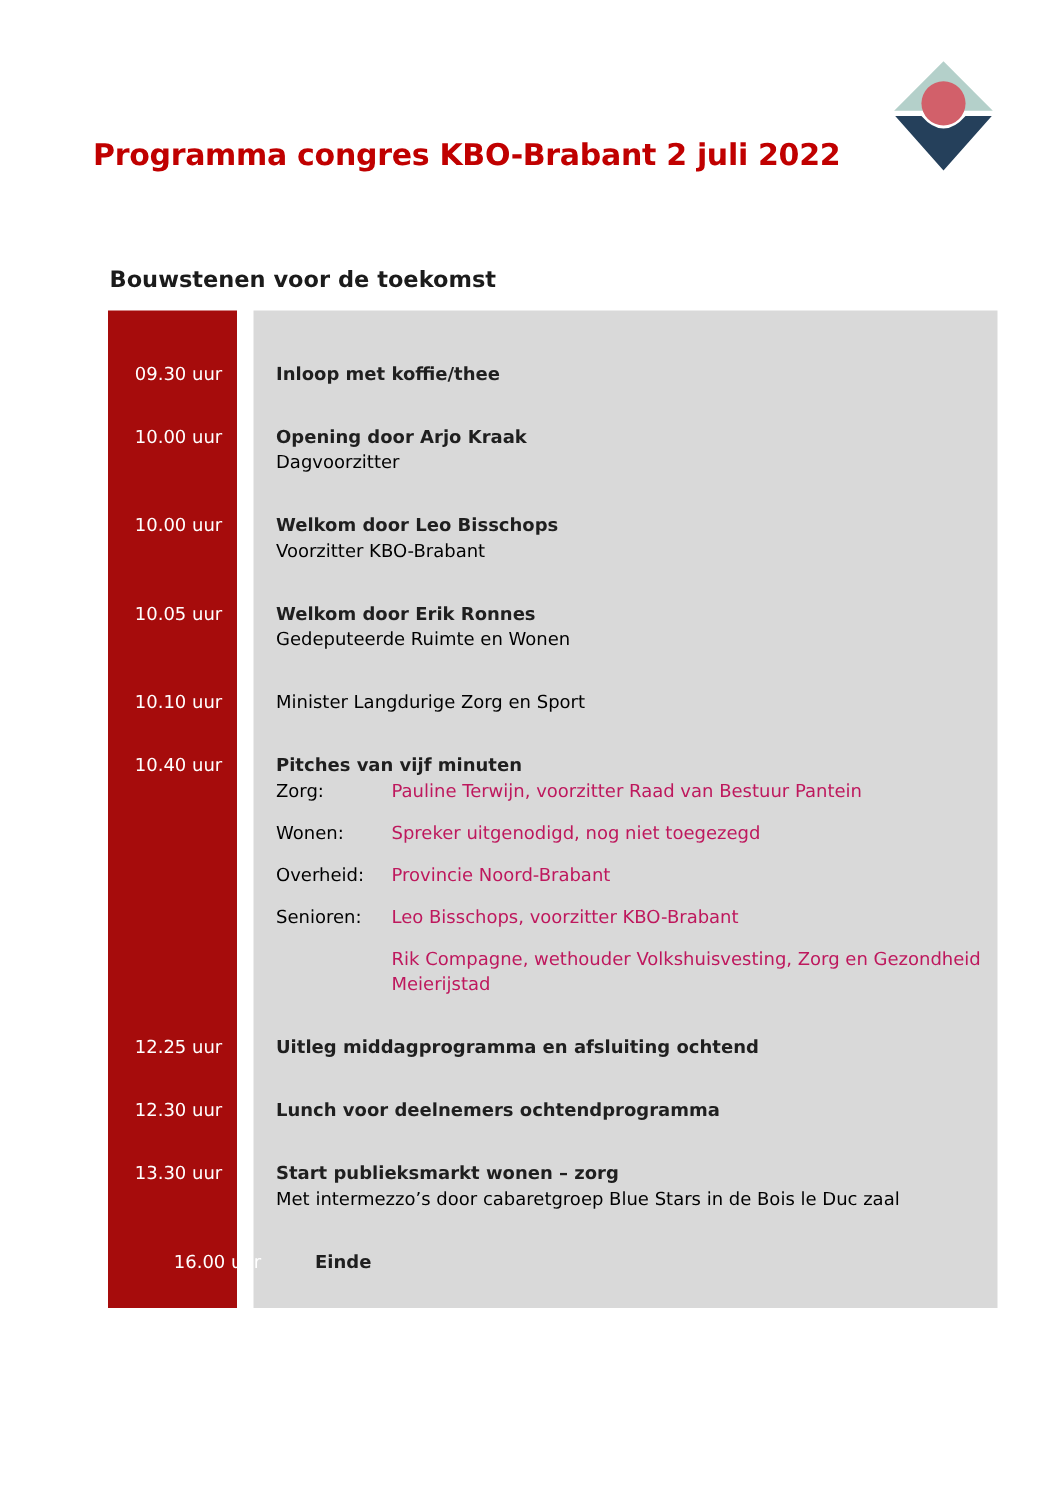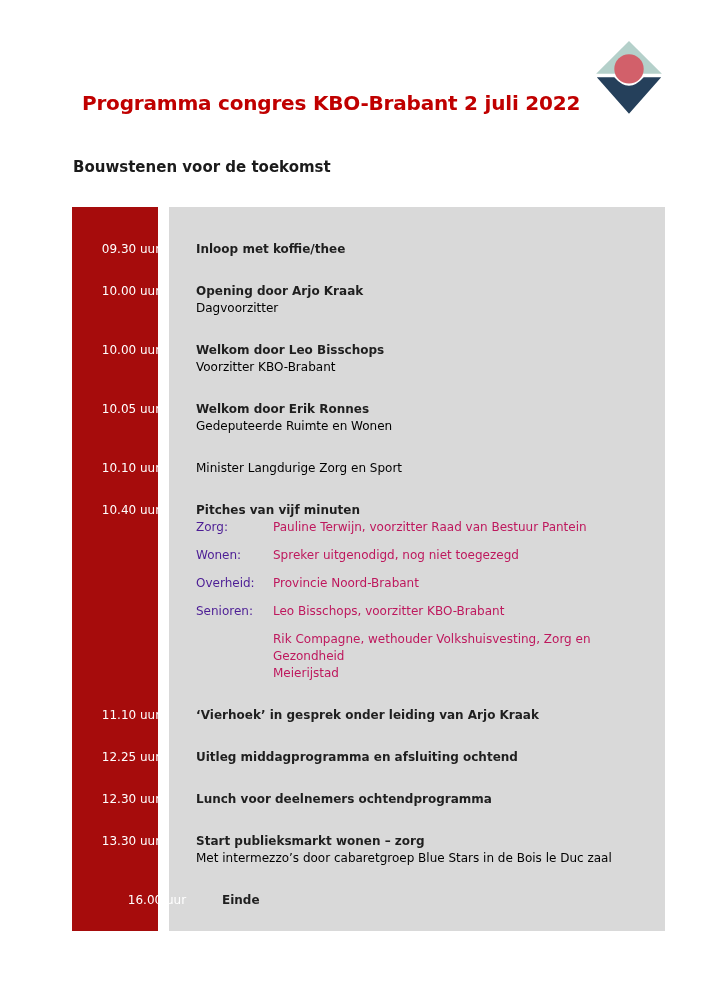--- a/index.html
+++ b/index.html
@@ -2,46 +2,46 @@
 <html><head>
 <meta charset="utf-8">
 <style>
   * { margin:0; padding:0; box-sizing:border-box; }
   html,body { background:#ffffff; }
   .page {
     position:relative; width:707px; height:1000px; background:#ffffff;
     font-family:"DejaVu Sans", sans-serif; overflow:hidden;
   }
   .doc-title {
-    position:absolute; left:82px; top:91px;
+    position:absolute; left:62px; top:91px;
     font-size:20px; font-weight:bold; color:#c00000; letter-spacing:-0.2px;
   }
   .logo { position:absolute; left:594px; top:39px; width:70px; height:78px; }
   .doc-subtitle {
-    position:absolute; left:73px; top:158px;
+    position:absolute; left:73px; top:177px;
     font-size:15px; font-weight:bold; color:#1b1b1b;
   }
   .schedule { position:absolute; left:72px; top:207px; width:593px; }
   .time-strip   { position:absolute; left:0;   top:0; bottom:0; width:86px;  background:#a60c0c; }
   .content-strip{ position:absolute; left:97px; top:0; bottom:0; right:0;    background:#d9d9d9; }
-  .rows { position:relative; padding:34px 0 22px 16px; }
+  .rows { position:relative; padding:34px 0 22px 4px; }
   .row { display:flex; margin-bottom:25px; font-size:12px; line-height:17px; }
   .row:last-child { margin-bottom:0;margin-left:26px; }
   .time-cell {
     flex:0 0 86px; text-align:center; color:#ffffff;
     font-size:12px; line-height:17px;
   }
   .content-cell { flex:1 1 auto; margin-left:11px; padding:0 10px 0 11px; min-width:0; }
   .row-title { font-weight:bold; color:#1f1f1f; }
   .row-subtitle { color:#000000; }
   .row-subtitle:empty { display:none; }
   .pitch-list { margin-top:0; }
   .pitch-item { display:flex; margin-top:11px; }
   .pitch-item.first { margin-top:0; }
-  .pitch-label { flex:0 0 77px; color:#4c1d95; }
+  .pitch-label { flex:0 0 77px; color:#000000; }
   .pitch-lines { flex:1 1 auto; color:#be185d; min-width:0; }
   .pitch-line:empty { display:none; }
 </style>
 </head>
 <body>
 
 <div class="page">
 
   <div class="doc-title">Programma congres KBO-Brabant 2 juli 2022</div>
 
@@ -133,27 +133,20 @@
               <div class="pitch-label"></div>
               <div class="pitch-lines">
                 <div class="pitch-line">Rik Compagne, wethouder Volkshuisvesting, Zorg en Gezondheid</div>
                 <div class="pitch-line">Meierijstad</div>
               </div>
             </div>
           </div>
         </div>
       </div>
 
-      <div class="row">
-        <div class="time-cell">11.10 uur</div>
-        <div class="content-cell">
-          <div class="row-title">‘Vierhoek’ in gesprek onder leiding van Arjo Kraak</div>
-
-        </div>
-      </div>
 
       <div class="row">
         <div class="time-cell">12.25 uur</div>
         <div class="content-cell">
           <div class="row-title">Uitleg middagprogramma en afsluiting ochtend</div>
 
         </div>
       </div>
 
       <div class="row">

